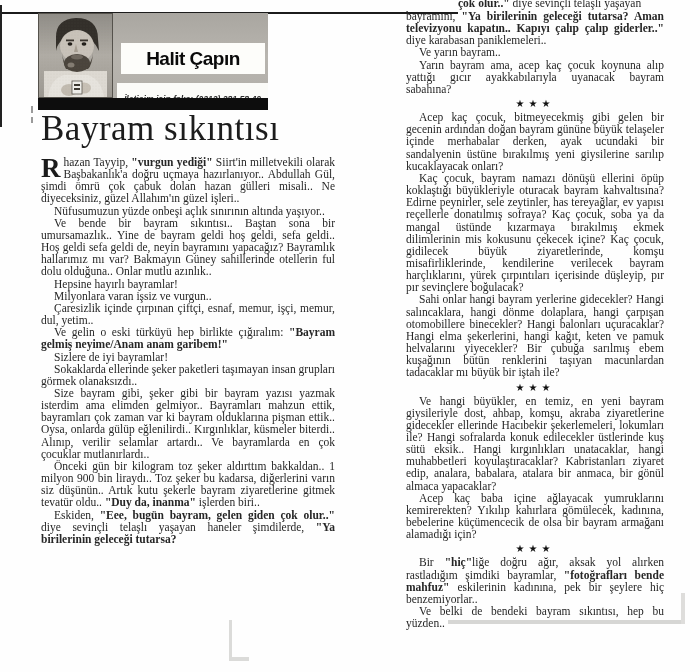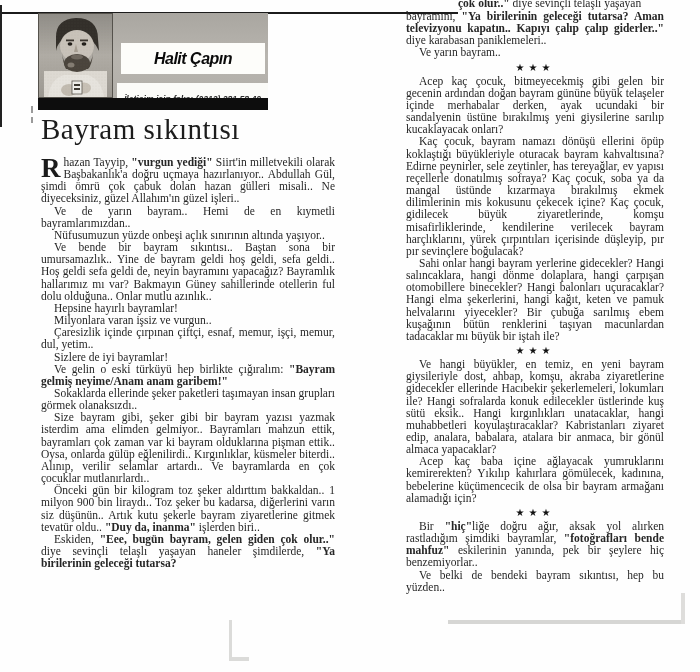--- a/index.html
+++ b/index.html
@@ -21,29 +21,29 @@
   .sh-v-mid{left:229px;top:620px;width:3px;height:40px;background:#dbdbd9;}
   .sh-h-mid{left:229px;top:657px;width:20px;height:4px;background:#dbdbd9;}
 
   
   .masthead{position:absolute;left:38px;top:13px;width:230px;height:97px;
     background:linear-gradient(180deg,#a9a6a0,#b8b5af 45%,#b0ada7);}
   .photo{position:absolute;left:0;top:0;width:75px;height:85px;display:block;}
   .black-bar{position:absolute;left:0;bottom:0;width:230px;height:12px;background:#0d0d0d;}
   .name-box{position:absolute;left:83px;top:30px;width:144px;height:31px;background:#fdfdfa;
     display:flex;align-items:center;justify-content:center;}
-  .name-box span{font-family:"Liberation Sans", sans-serif;font-weight:bold;font-size:16px;
-    letter-spacing:-0.5px;color:#0a0a0a;white-space:nowrap;font-style:italic;}
+  .name-box span{font-family:"Liberation Sans", sans-serif;font-weight:bold;font-size:19px;
+    letter-spacing:-0.5px;color:#0a0a0a;white-space:nowrap;}
   .fax-strip{position:absolute;left:79px;top:70px;width:151px;height:21px;background:#fbfbf8;
     display:flex;align-items:flex-end;justify-content:center;font-style:italic;}
   .fax-strip span{font-family:"Liberation Sans", sans-serif;font-weight:bold;font-size:8.6px;
     color:#2b2b2b;white-space:nowrap;}
 
   
-  .headline{position:absolute;left:41px;top:112px;font-size:29px;line-height:34px;
+  .headline{position:absolute;left:41px;top:112px;font-size:35px;line-height:34px;
     color:#1c1c1c;letter-spacing:0.5px;}
 
   
   .col{position:absolute;}
   .col-left{left:41px;top:156px;width:294px;}
   .col-right{left:406px;top:0;width:258px;}
   p.para{margin:0;font-size:11.5px;line-height:12.15px;text-align:justify;color:#262626;}
   p.indent{text-indent:13px;}
   .b{font-weight:bold;}
   .dropcap{float:left;font-weight:bold;font-size:27px;line-height:22px;padding:1px 3px 0 0;color:#1b1b1b;}
@@ -102,46 +102,46 @@
     <div class="fax-strip">
       <span>İletişim için faks: (0212) 281 58 40</span>
     </div>
     <div class="black-bar"></div>
   </div>
 
   <div class="headline">Bayram sıkıntısı</div>
 
   <div class="col col-left">
       <p class="para"><span class="dropcap">R</span><span>hazan Tayyip, </span><span class="b">"vurgun yediği"</span><span> Siirt'in milletvekili olarak Başbakanlık'a doğru uçmaya hazırlanıyor.. Abdullah Gül, şimdi ömrü çok çabuk dolan hazan gülleri misali.. Ne diyeceksiniz, güzel Allahım'ın güzel işleri..</span></p>
-      <p class="para indent"><span>Ve de yarın bayram.. Hemi de en kıymetli bayramlarımızdan..</span></p>
       <p class="para indent"><span>Nüfusumuzun yüzde onbeşi açlık sınırının altında yaşıyor..</span></p>
       <p class="para indent"><span>Ve bende bir bayram sıkıntısı.. Baştan sona bir umursamazlık.. Yine de bayram geldi hoş geldi, sefa geldi.. Hoş geldi sefa geldi de, neyin bayramını yapacağız? Bayramlık hallarımız mı var? Bakmayın Güney sahillerinde otellerin ful dolu olduğuna.. Onlar mutlu azınlık..</span></p>
       <p class="para indent"><span>Hepsine hayırlı bayramlar!</span></p>
       <p class="para indent"><span>Milyonlara varan işsiz ve vurgun..</span></p>
       <p class="para indent"><span>Çaresizlik içinde çırpınan çiftçi, esnaf, memur, işçi, memur, dul, yetim..</span></p>
+      <p class="para indent"><span>Ve gelin o eski türküyü hep birlikte çığıralım: </span><span class="b">"Bayram gelmiş neyime/Anam anam garibem!"</span></p>
       <p class="para indent"><span>Sizlere de iyi bayramlar!</span></p>
-      <p class="para indent"><span>Ve gelin o eski türküyü hep birlikte çığıralım: </span><span class="b">"Bayram gelmiş neyime/Anam anam garibem!"</span></p>
       <p class="para indent"><span>Sokaklarda ellerinde şeker paketleri taşımayan insan grupları görmek olanaksızdı..</span></p>
       <p class="para indent"><span>Size bayram gibi, şeker gibi bir bayram yazısı yazmak isterdim ama elimden gelmiyor.. Bayramları mahzun ettik, bayramları çok zaman var ki bayram olduklarına pişman ettik.. Oysa, onlarda gülüp eğlenilirdi.. Kırgınlıklar, küsmeler biterdi.. Alınıp, verilir selamlar artardı.. Ve bayramlarda en çok çocuklar mutlanırlardı..</span></p>
       <p class="para indent"><span>Önceki gün bir kilogram toz şeker aldırttım bakkaldan.. 1 milyon 900 bin liraydı.. Toz şeker bu kadarsa, diğerlerini varın siz düşünün.. Artık kutu şekerle bayram ziyaretlerine gitmek tevatür oldu.. </span><span class="b">"Duy da, inanma"</span><span> işlerden biri..</span></p>
       <p class="para indent"><span>Eskiden, </span><span class="b">"Eee, bugün bayram, gelen giden çok olur.."</span><span> diye sevinçli telaşlı yaşayan haneler şimdilerde, </span><span class="b">"Ya birilerinin geleceği tutarsa?</span></p>
     </div>
   <div class="col col-right">
       <p class="para clipped"><span class="b">çok olur.."</span><span> diye sevinçli telaşlı yaşayan haneler</span></p>
       <p class="para"><span>bayramını, </span><span class="b">"Ya birilerinin geleceği tutarsa? Aman televizyonu kapatın.. Kapıyı çalıp çalıp giderler.."</span><span> diye karabasan paniklemeleri..</span></p>
       <p class="para indent"><span>Ve yarın bayram..</span></p>
+      <p class="para indent"><span>Yarın bayram ama, acep kaç çocuk koynuna alıp yattığı gıcır ayakkabılarıyla uyanacak bayram sabahına?</span></p>
       <div class="stars">★★★</div>
       <p class="para indent"><span>Acep kaç çocuk, bitmeyecekmiş gibi gelen bir gecenin ardından doğan bayram gününe büyük telaşeler içinde merhabalar derken, ayak ucundaki bir sandalyenin üstüne bırakılmış yeni giysilerine sarılıp kucaklayacak onları?</span></p>
       <p class="para indent"><span>Kaç çocuk, bayram namazı dönüşü ellerini öpüp koklaştığı büyükleriyle oturacak bayram kahvaltısına? Edirne peynirler, sele zeytinler, has tereyağlar, ev yapısı reçellerle donatılmış sofraya? Kaç çocuk, soba ya da mangal üstünde kızarmaya bırakılmış ekmek dilimlerinin mis kokusunu çekecek içine? Kaç çocuk, gidilecek büyük ziyaretlerinde, komşu misafirliklerinde, kendilerine verilecek bayram harçlıklarını, yürek çırpıntıları içerisinde düşleyip, pır pır sevinçlere boğulacak?</span></p>
       <p class="para indent"><span>Sahi onlar hangi bayram yerlerine gidecekler? Hangi salıncaklara, hangi dönme dolaplara, hangi çarpışan otomobillere binecekler? Hangi balonları uçuracaklar? Hangi elma şekerlerini, hangi kağıt, keten ve pamuk helvalarını yiyecekler? Bir çubuğa sarılmış ebem kuşağının bütün renklerini taşıyan macunlardan tadacaklar mı büyük bir iştah ile?</span></p>
       <div class="stars">★★★</div>
       <p class="para indent"><span>Ve hangi büyükler, en temiz, en yeni bayram giysileriyle dost, ahbap, komşu, akraba ziyaretlerine gidecekler ellerinde Hacıbekir şekerlemeleri, lokumları ile? Hangi sofralarda konuk edilecekler üstlerinde kuş sütü eksik.. Hangi kırgınlıkları unatacaklar, hangi muhabbetleri koyulaştıracaklar? Kabristanları ziyaret edip, analara, babalara, atalara bir anmaca, bir gönül almaca yapacaklar?</span></p>
       <p class="para indent"><span>Acep kaç baba içine ağlayacak yumruklarını kemirerekten? Yıkılıp kahırlara gömülecek, kadınına, bebelerine küçümencecik de olsa bir bayram armağanı alamadığı için?</span></p>
       <div class="stars">★★★</div>
-      <p class="para indent"><span>Bir </span><span class="b">"hiç"</span><span>liğe doğru ağır, aksak yol alırken rastladığım şimdiki bayramlar, </span><span class="b">"fotoğrafları bende mahfuz"</span><span> eskilerinin yanında, pek bir şeylere hiç benzemiyorlar..</span></p>
+      <p class="para indent"><span>Bir </span><span class="b">"hiç"</span><span>liğe doğru ağır, aksak yol alırken rastladığım şimdiki bayramlar, </span><span class="b">"fotoğrafları bende mahfuz"</span><span> eskilerinin kadınına, pek bir şeylere hiç benzemiyorlar..</span></p>
       <p class="para indent"><span>Ve belki de bendeki bayram sıkıntısı, hep bu yüzden..</span></p>
     </div>
 
   <div class="shadow sh-h-right"></div>
   <div class="shadow sh-v-right"></div>
   <div class="shadow sh-v-mid"></div>
   <div class="shadow sh-h-mid"></div>
 </div>
 
 </body></html>

